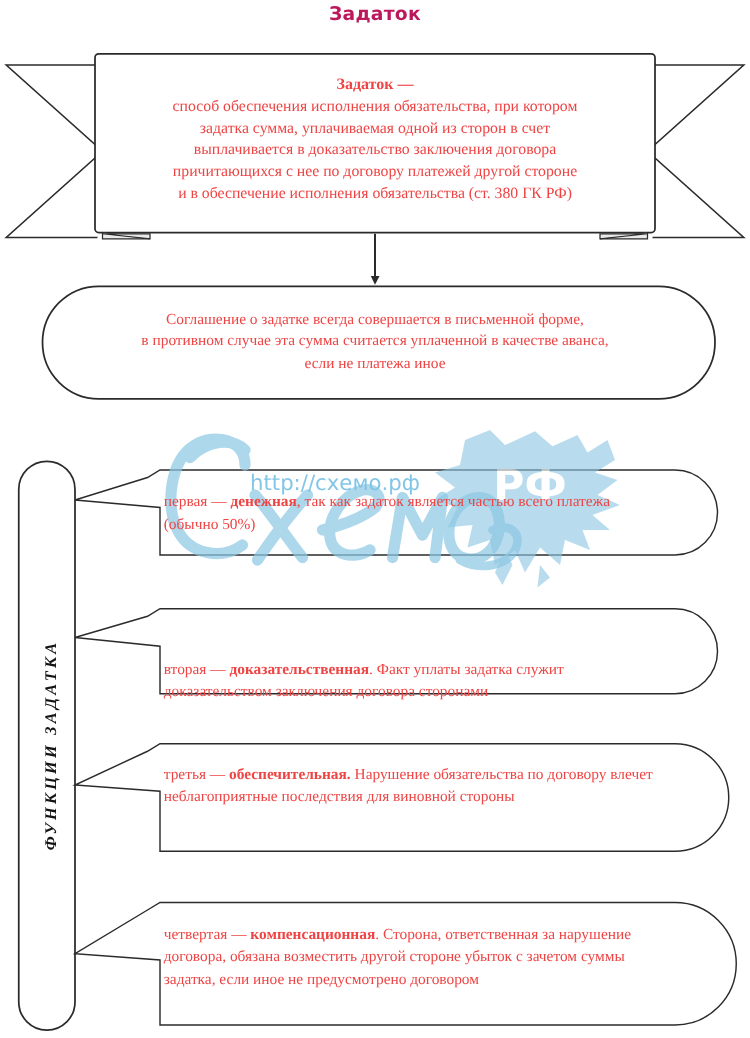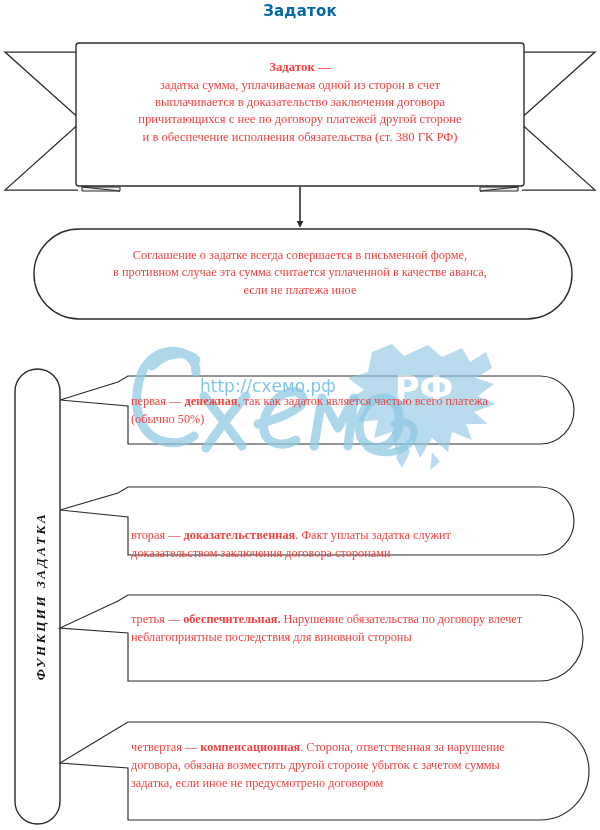--- a/index.html
+++ b/index.html
@@ -20,21 +20,21 @@
   #page-title {
     position: absolute;
     top: 2px;
     left: 0;
     width: 600px;
     text-align: center;
     font-family: "DejaVu Sans", "Liberation Sans", sans-serif;
     font-weight: bold;
     font-size: 15px;
     letter-spacing: 0.2px;
-    color: #0369a1;
+    color: #be185d;
   }
 
   
   #lineart {
     position: absolute;
     left: 0;
     top: 0;
     width: 600px;
     height: 830px;
   }
@@ -187,20 +187,21 @@
              C404,424 400,398 384,398 Z"></path>
 
     <path d="M394,424 C410,418 418,428 412,440 C404,454 382,456 368,448" stroke-width="7"></path>
   </g>
 
   <text x="200" y="392" font-family="DejaVu Sans, Liberation Sans, sans-serif" font-size="17" fill="#7cc3e5" opacity="0.95">http://схемо.рф</text>
 </svg>
 
 <div class="txt center" id="banner-text">
   <div class="hd">Задаток —</div>
+  <div>способ обеспечения исполнения обязательства, при котором</div>
   <div>задатка сумма, уплачиваемая одной из сторон в счет</div>
   <div>выплачивается в доказательство заключения договора</div>
   <div>причитающихся с нее по договору платежей другой стороне</div>
   <div>и в обеспечение исполнения обязательства (ст. 380 ГК РФ)</div>
 </div>
 
 <div class="txt center" id="agreement-text">
   <div>Соглашение о задатке всегда совершается в письменной форме,</div>
   <div>в противном случае эта сумма считается уплаченной в качестве аванса,</div>
   <div>если не платежа иное</div>

